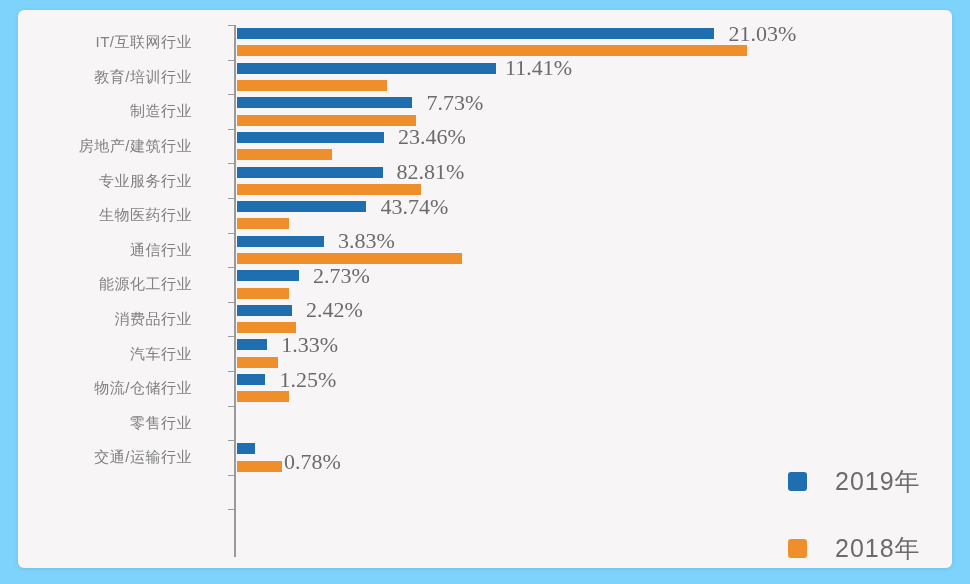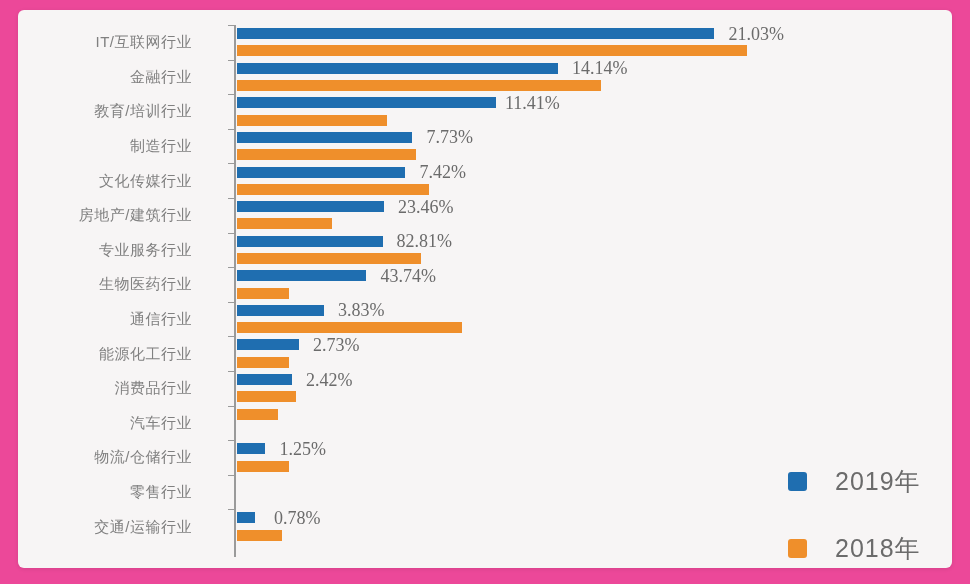--- a/index.html
+++ b/index.html
@@ -6,21 +6,21 @@
     margin: 0;
     padding: 0;
     background: #ffffff;
     font-family: "Liberation Sans", sans-serif;
   }
   #root {
     position: relative;
     width: 970px;
     height: 584px;
     overflow: hidden;
-    background: #ec4899;
+    background: #7dd3fc;
   }
   .card {
     position: absolute;
     left: 18px;
     top: 10px;
     width: 934px;
     height: 558px;
     background: #f7f5f5;
     border-radius: 6px;
     box-shadow: 0 1px 4px rgba(0,0,0,0.10);
@@ -87,21 +87,21 @@
   .bar {
     height: 11px;
     border-radius: 0;
   }
   .bar.blue { background: #1f6eb0; }
   .bar.orange { background: #ef8f2b; }
   .value-label {
     position: absolute;
     top: 50%;
     transform: translateY(-50%);
-    font-size: 18px;
+    font-size: 22px;
     color: #6b6b6b;
     white-space: nowrap;
     font-family: "Liberation Serif", serif;
   }
   
   .legend {
     position: absolute;
     left: 770px;
     top: 455px;
   }
@@ -137,32 +137,20 @@
               <div class="bar-wrap">
                 <div class="bar blue" style="width: 477.381px; background: rgb(31, 110, 176);"></div>
                 <div class="value-label" style="left: 491.381px;">21.03%</div>
               </div>
               <div class="bar-wrap">
                 <div class="bar orange" style="width: 509.615px; background: rgb(239, 143, 43);"></div>
               </div>
             </div>
           </div>
           <div class="row">
-            <div class="cat-label">金融行业</div>
-            <div class="bars">
-              <div class="bar-wrap">
-                <div class="bar blue" style="width: 320.978px; background: rgb(31, 110, 176);"></div>
-                <div class="value-label" style="left: 334.978px;">14.14%</div>
-              </div>
-              <div class="bar-wrap">
-                <div class="bar orange" style="width: 364.108px; background: rgb(239, 143, 43);"></div>
-              </div>
-            </div>
-          </div>
-          <div class="row">
             <div class="cat-label">教育/培训行业</div>
             <div class="bars">
               <div class="bar-wrap">
                 <div class="bar blue" style="width: 259.007px; background: rgb(31, 110, 176);"></div>
                 <div class="value-label" style="left: 268px;">11.41%</div>
               </div>
               <div class="bar-wrap">
                 <div class="bar orange" style="width: 149.82px; background: rgb(239, 143, 43);"></div>
               </div>
             </div>
@@ -173,32 +161,20 @@
               <div class="bar-wrap">
                 <div class="bar blue" style="width: 175.471px; background: rgb(31, 110, 176);"></div>
                 <div class="value-label" style="left: 189.471px;">7.73%</div>
               </div>
               <div class="bar-wrap">
                 <div class="bar orange" style="width: 179.33px; background: rgb(239, 143, 43);"></div>
               </div>
             </div>
           </div>
           <div class="row">
-            <div class="cat-label">文化传媒行业</div>
-            <div class="bars">
-              <div class="bar-wrap">
-                <div class="bar blue" style="width: 168.434px; background: rgb(31, 110, 176);"></div>
-                <div class="value-label" style="left: 182.434px;">7.42%</div>
-              </div>
-              <div class="bar-wrap">
-                <div class="bar orange" style="width: 191.815px; background: rgb(239, 143, 43);"></div>
-              </div>
-            </div>
-          </div>
-          <div class="row">
             <div class="cat-label">房地产/建筑行业</div>
             <div class="bars">
               <div class="bar-wrap">
                 <div class="bar blue" style="width: 147.096px; background: rgb(31, 110, 176);"></div>
                 <div class="value-label" style="left: 161.096px;">23.46%</div>
               </div>
               <div class="bar-wrap">
                 <div class="bar orange" style="width: 95.34px; background: rgb(239, 143, 43);"></div>
               </div>
             </div>
@@ -260,20 +236,24 @@
               </div>
               <div class="bar-wrap">
                 <div class="bar orange" style="width: 59.02px; background: rgb(239, 143, 43);"></div>
               </div>
             </div>
           </div>
           <div class="row">
             <div class="cat-label">汽车行业</div>
             <div class="bars">
               <div class="bar-wrap">
+                <div class="bar blue" style="width: 30.191px; background: rgb(31, 110, 176);"></div>
+                <div class="value-label" style="left: 44.191px;">1.33%</div>
+              </div>
+              <div class="bar-wrap">
                 <div class="bar orange" style="width: 40.86px; background: rgb(239, 143, 43);"></div>
               </div>
             </div>
           </div>
           <div class="row">
             <div class="cat-label">物流/仓储行业</div>
             <div class="bars">
               <div class="bar-wrap">
                 <div class="bar blue" style="width: 28.375px; background: rgb(31, 110, 176);"></div>
                 <div class="value-label" style="left: 42.375px;">1.25%</div>
@@ -284,21 +264,21 @@
             </div>
           </div>
           <div class="row">
             <div class="cat-label">零售行业</div>
           </div>
           <div class="row">
             <div class="cat-label">交通/运输行业</div>
             <div class="bars">
               <div class="bar-wrap">
                 <div class="bar blue" style="width: 17.706px; background: rgb(31, 110, 176);"></div>
-                <div class="value-label" style="left: 37px;">0.78%</div>
+                <div class="value-label" style="left: 47px; margin-top: 13px;">0.78%</div>
               </div>
               <div class="bar-wrap">
                 <div class="bar orange" style="width: 45.4px; background: rgb(239, 143, 43);"></div>
               </div>
             </div>
           </div>
         </div>
       <div class="legend" id="legend">
           <div class="legend-item">
             <span class="legend-swatch" style="background: rgb(31, 110, 176);"></span>

